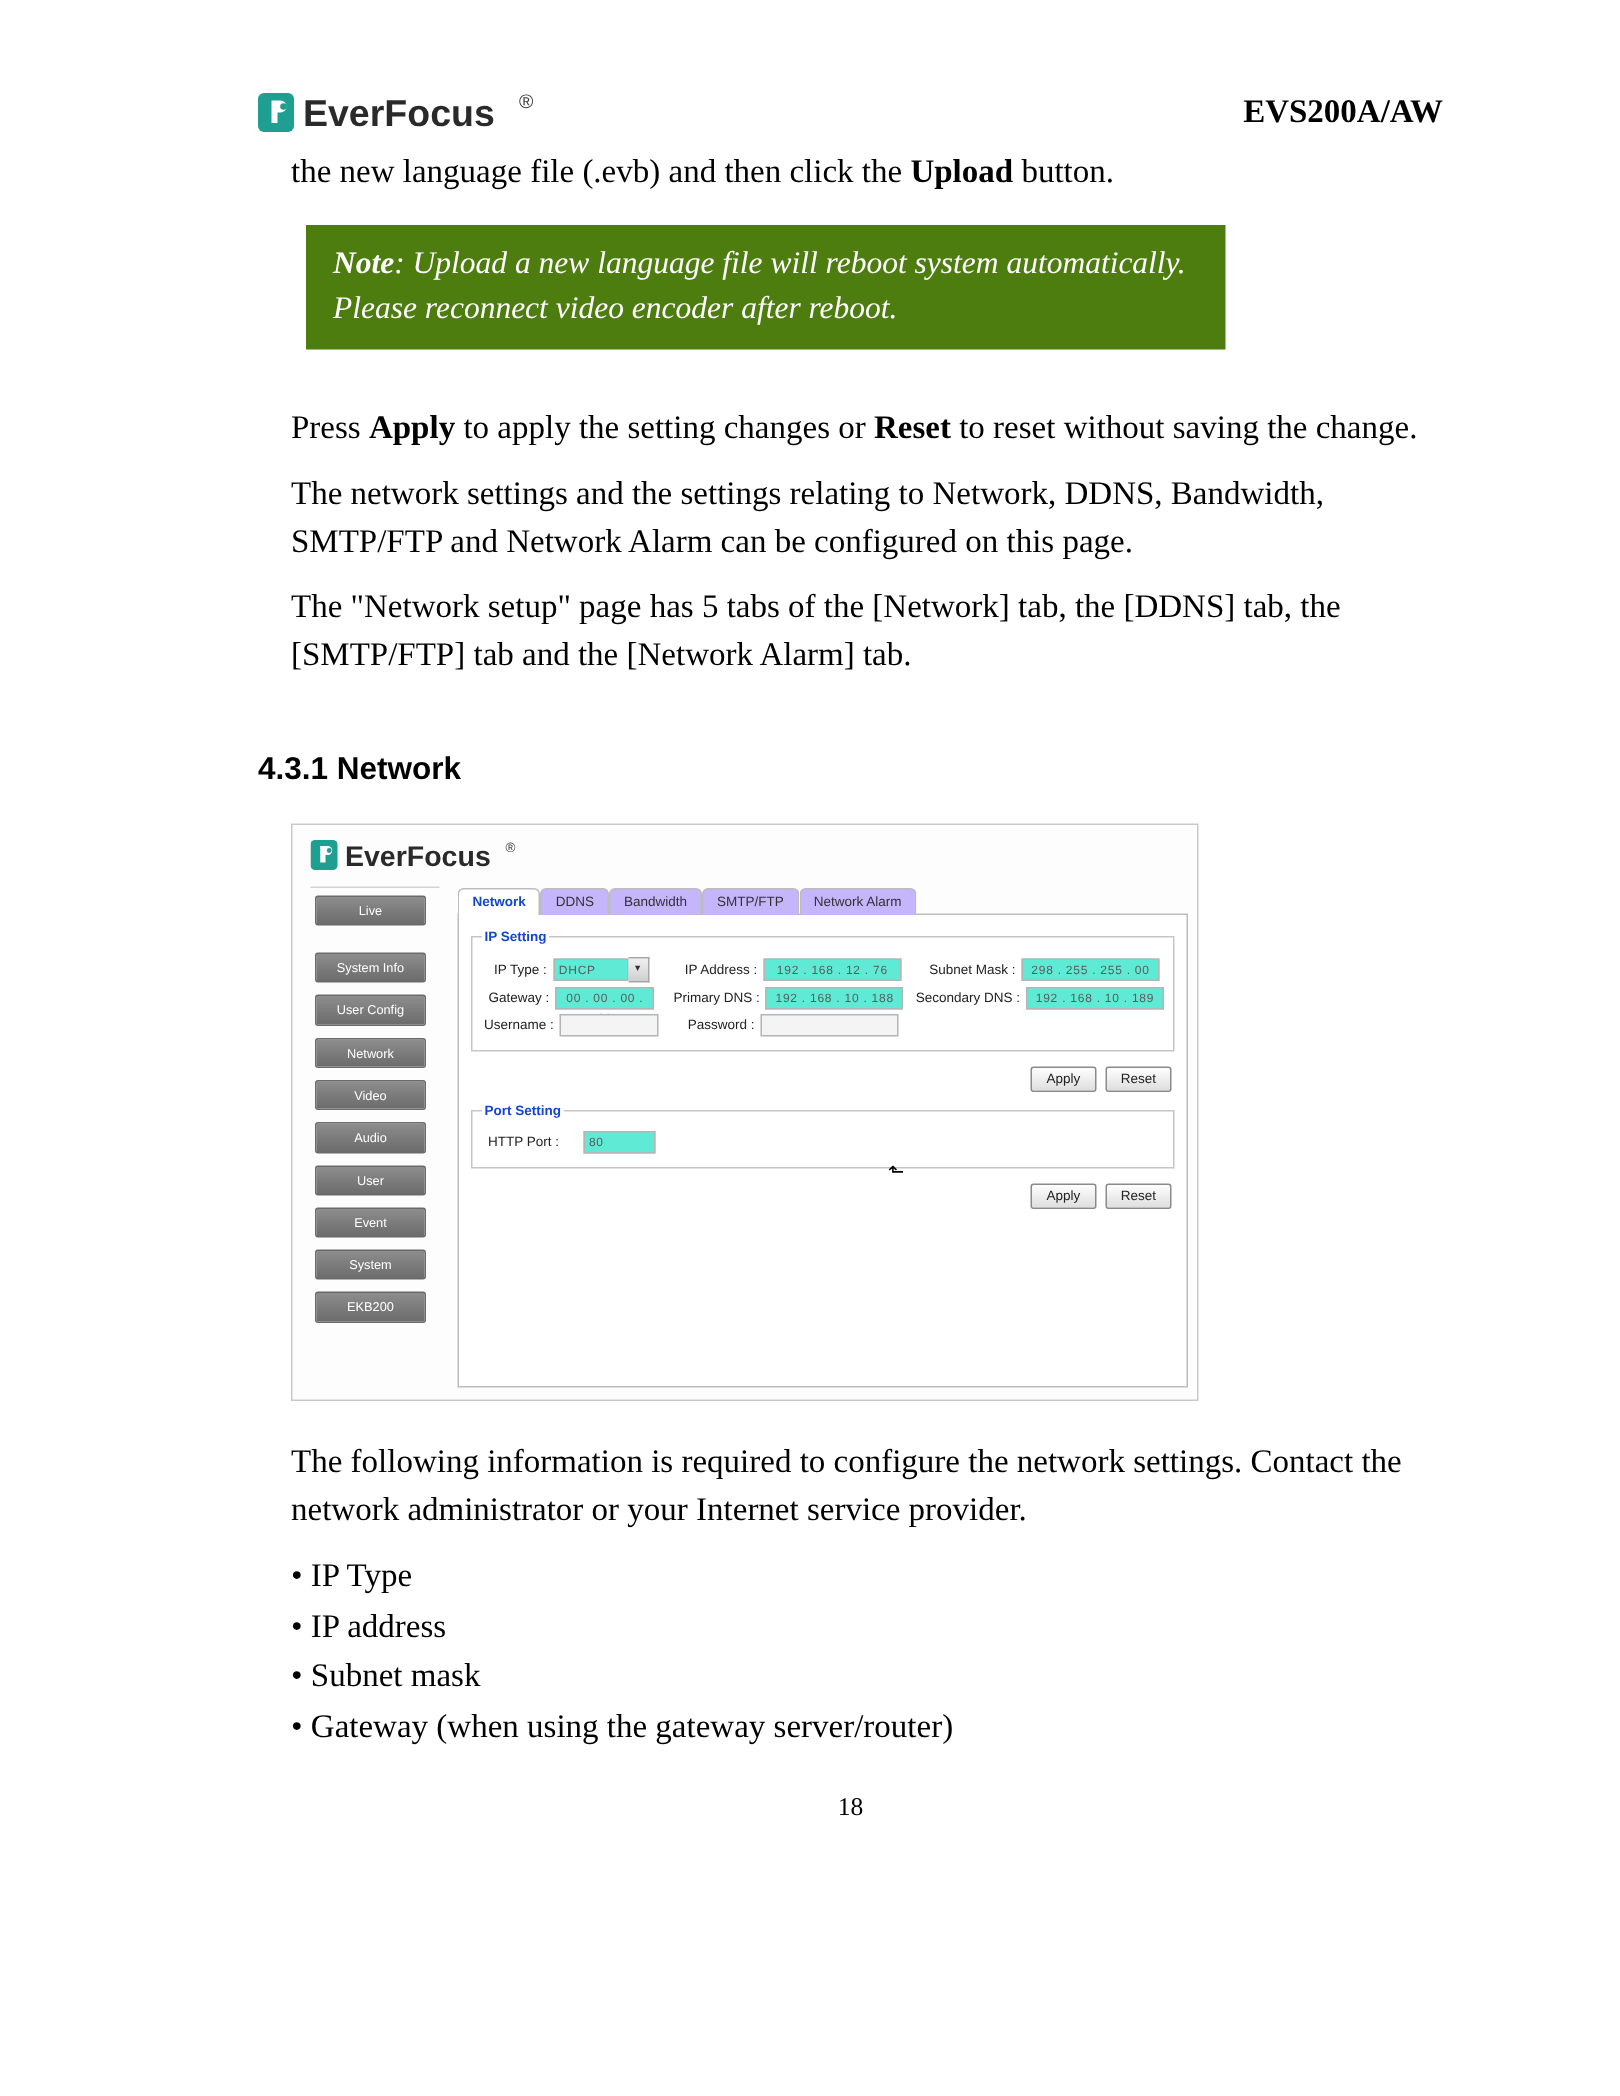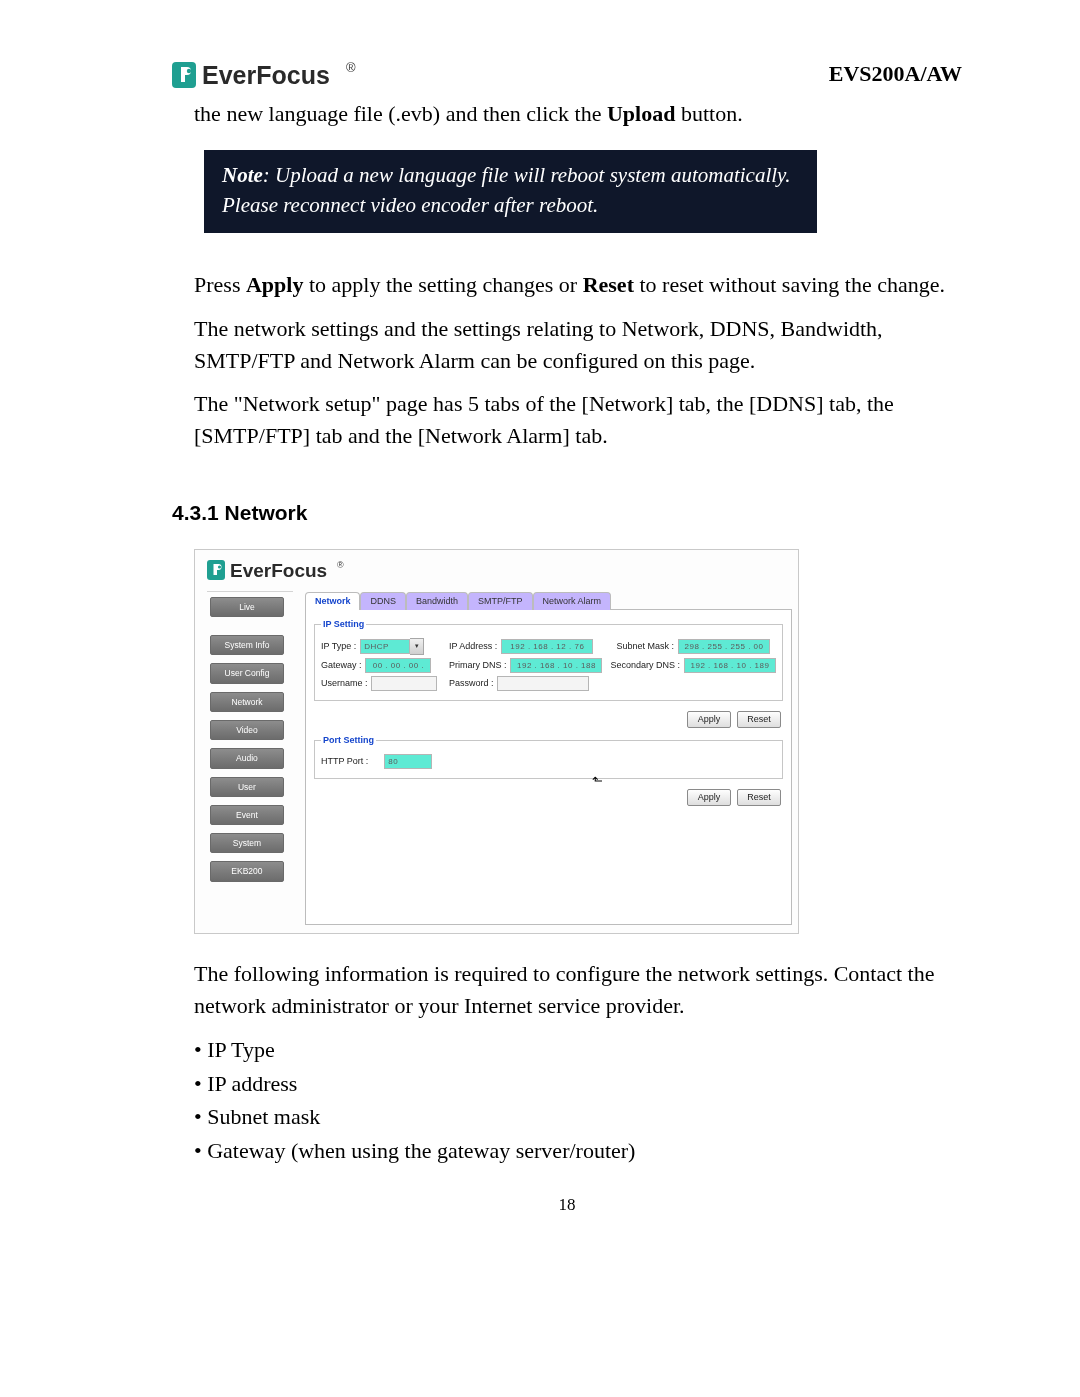--- a/index.html
+++ b/index.html
@@ -38,21 +38,21 @@
     margin-bottom:2px;
   }
   .para{
     font-family:"Times New Roman",Times,serif;
     font-size:22px;
     color:#000;
     margin:0 0 12px 22px;
     line-height:1.45;
   }
   .note-box{
-    background:#0f172a;
+    background:#4d7c0f;
     color:#fff;
     padding:10px 18px 12px 18px;
     font-family:"Times New Roman",Times,serif;
     font-size:21px;
     font-style:italic;
     line-height:1.45;
     margin:20px 0 36px 32px;
     width:577px;
   }
   .note-box .note-label{
@@ -162,20 +162,21 @@
     display:flex;
     gap:8px;
     align-items:center;
     margin:3px 0;
   }
   .col{
     display:flex;
     align-items:center;
     gap:4px;
     flex:1;
+    justify-content:center;
   }
   .col.lab{flex:0 0 120px;}
   .lbl{
     font-size:9px;
     color:#222;
     white-space:nowrap;
   }
   .field{
     border:1px solid #b5b5b5;
     background:#5eead4;

